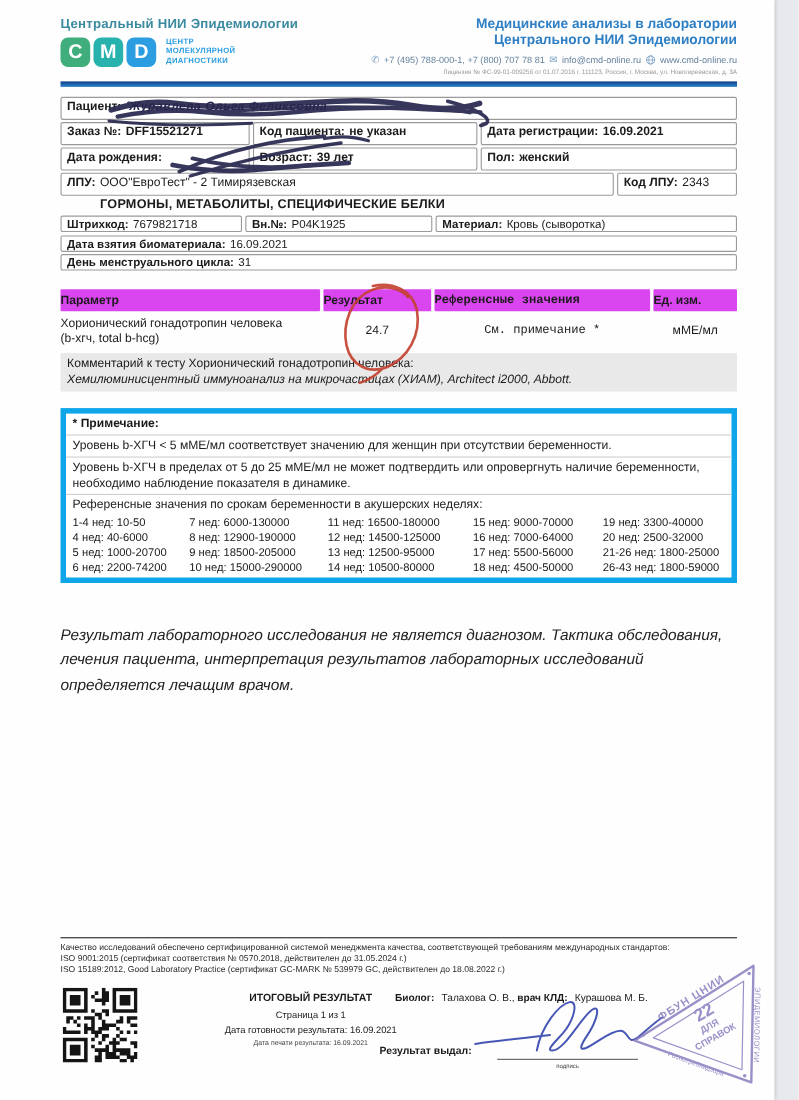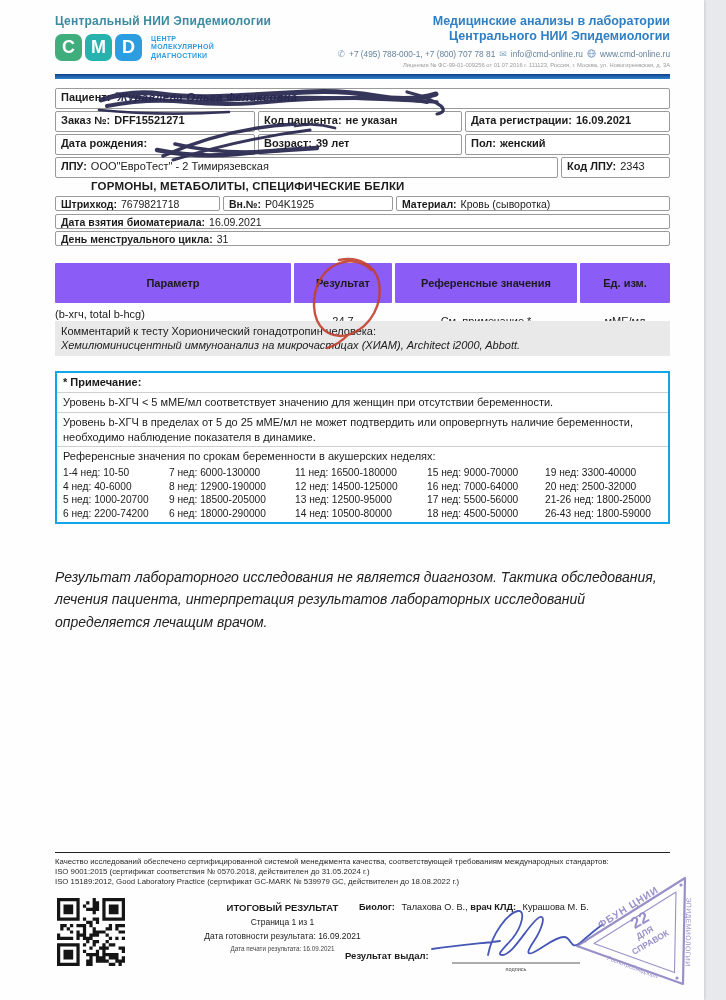--- a/index.html
+++ b/index.html
@@ -28,49 +28,49 @@
   .license-line{margin-top:3px;font-size:5.8px;color:#9a9a9a;}
   .blue-bar{position:absolute;left:0;top:74px;width:615px;height:5px;
     background:linear-gradient(to bottom,#0f3f86,#2e83cf);}
 
   
   .cell{border:1px solid #9a9a9a;border-radius:2px;padding:2px 5px;background:#fff;
     white-space:nowrap;overflow:hidden;box-sizing:border-box;}
   .trow{display:flex;gap:3px;margin-bottom:2px;}
   .patient-table{position:absolute;left:0;top:88px;width:615px;font-size:11px;font-weight:bold;}
   .patient-table .trow{height:21px;}
-  .pt-c1{width:200px;} .pt-c2{width:204px;} .pt-rest{flex:1;}
+  .pt-c1{width:172px;} .pt-c2{width:204px;} .pt-rest{flex:1;}
   .pt-lpu{width:503px;font-weight:bold;} .pt-lpu .val{font-weight:normal;}
   .lbl{font-weight:bold;margin-right:4px;}
   .val{font-weight:inherit;}
   .name-under{color:#2a2a52;font-style:italic;letter-spacing:.5px;}
 
   .section-title{position:absolute;left:0;top:180px;font-size:11.5px;font-weight:bold;letter-spacing:.2px;padding-left:36px;}
 
   .specimen-table{position:absolute;left:0;top:196px;width:615px;font-size:10.5px;}
   .specimen-table .trow{height:15px;margin-bottom:2.5px;}
   .specimen-table .cell{padding:1px 5px;}
   .sp-c1{width:165px;} .sp-c2{width:170px;} .sp-rest{flex:1;}
   .specimen-table .val{font-weight:normal;}
 
   
   .results{position:absolute;left:0;top:263px;width:615px;}
   .res-head{display:flex;gap:3px;}
-  .res-head .hc{background:#8b5cf6;font-weight:bold;font-size:11px;text-align:center;
-    padding:14px 0;border-radius:1px;}
-  .rc1{width:236px;} .rc2{width:98px;} .rc3{width:182px;} .rc4{flex:1;}
+  .res-head .hc{background:#d946ef;font-weight:bold;font-size:11px;
+    padding:4px 0;border-radius:1px;}
+  .rc1{width:236px;} .rc2{width:98px;} .rc3{width:196px;font-family:Liberation Mono, monospace;} .rc4{flex:1;}
   .res-row{display:flex;gap:3px;margin-top:4px;font-size:11px;}
   .res-row .rc1{text-align:left;line-height:1.3;}
   .res-row .rc2,.res-row .rc3,.res-row .rc4{text-align:center;padding-top:8px;}
   .comment{position:absolute;left:0;top:321px;width:615px;background:#e9e9e9;
     padding:3px 6px;box-sizing:border-box;font-size:11px;line-height:1.3;}
   .comment .body{font-style:italic;}
 
   
-  .note-box{position:absolute;left:0;top:371px;width:615px;border:2px solid #0ea5e9;
+  .note-box{position:absolute;left:0;top:371px;width:615px;border:5px solid #0ea5e9;
     box-sizing:border-box;font-size:11px;background:#fff;}
   .note-sec{padding:2px 6px;border-bottom:1px solid #cfcfcf;line-height:1.35;}
   .note-sec:last-child{border-bottom:none;}
   .note-title{font-weight:bold;}
   .weeks-grid{display:grid;grid-template-columns:106px 126px 132px 118px 1fr;
     grid-template-rows:repeat(4,13.5px);grid-auto-flow:column;font-size:10.2px;margin-top:2px;}
 
   .disclaimer{position:absolute;left:0;top:566px;width:612px;font-size:14px;font-style:italic;
     line-height:1.6;color:#222;}
 
@@ -196,22 +196,22 @@
 
   <div class="results">
     <div class="res-head">
       <div class="hc rc1">Параметр</div>
       <div class="hc rc2">Результат</div>
       <div class="hc rc3">Референсные значения</div>
       <div class="hc rc4">Ед. изм.</div>
     </div>
     <div class="res-row">
       <div class="rc1">
+        <div>Хорионический гонадотропин человека</div>
         <div>(b-хгч, total b-hcg)</div>
-        <div>Хорионический гонадотропин человека</div>
       </div>
       <div class="rc2">24.7</div>
       <div class="rc3">См. примечание *</div>
       <div class="rc4">мМЕ/мл</div>
     </div>
   </div>
 
   <div class="comment">
     <div>Комментарий к тесту Хорионический гонадотропин человека:</div>
     <div class="body">Хемилюминисцентный иммуноанализ на микрочастицах (ХИАМ), Architect i2000, Abbott.</div>
@@ -224,21 +224,21 @@
     <div class="note-sec">
       <div>Референсные значения по срокам беременности в акушерских неделях:</div>
       <div class="weeks-grid">
         <span>1-4 нед: 10-50</span>
         <span>4 нед: 40-6000</span>
         <span>5 нед: 1000-20700</span>
         <span>6 нед: 2200-74200</span>
         <span>7 нед: 6000-130000</span>
         <span>8 нед: 12900-190000</span>
         <span>9 нед: 18500-205000</span>
-        <span>6 нед: 18000-290000</span>
+        <span>10 нед: 15000-290000</span>
         <span>11 нед: 16500-180000</span>
         <span>12 нед: 14500-125000</span>
         <span>13 нед: 12500-95000</span>
         <span>14 нед: 10500-80000</span>
         <span>15 нед: 9000-70000</span>
         <span>16 нед: 7000-64000</span>
         <span>17 нед: 5500-56000</span>
         <span>18 нед: 4500-50000</span>
         <span>19 нед: 3300-40000</span>
         <span>20 нед: 2500-32000</span>

